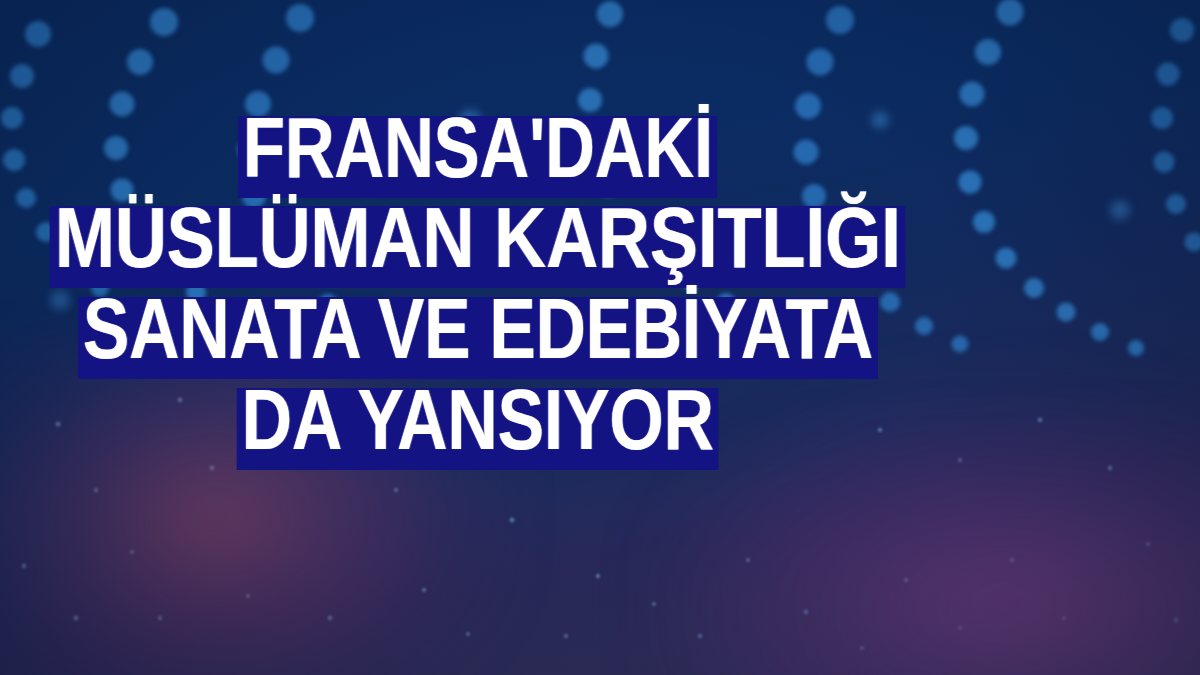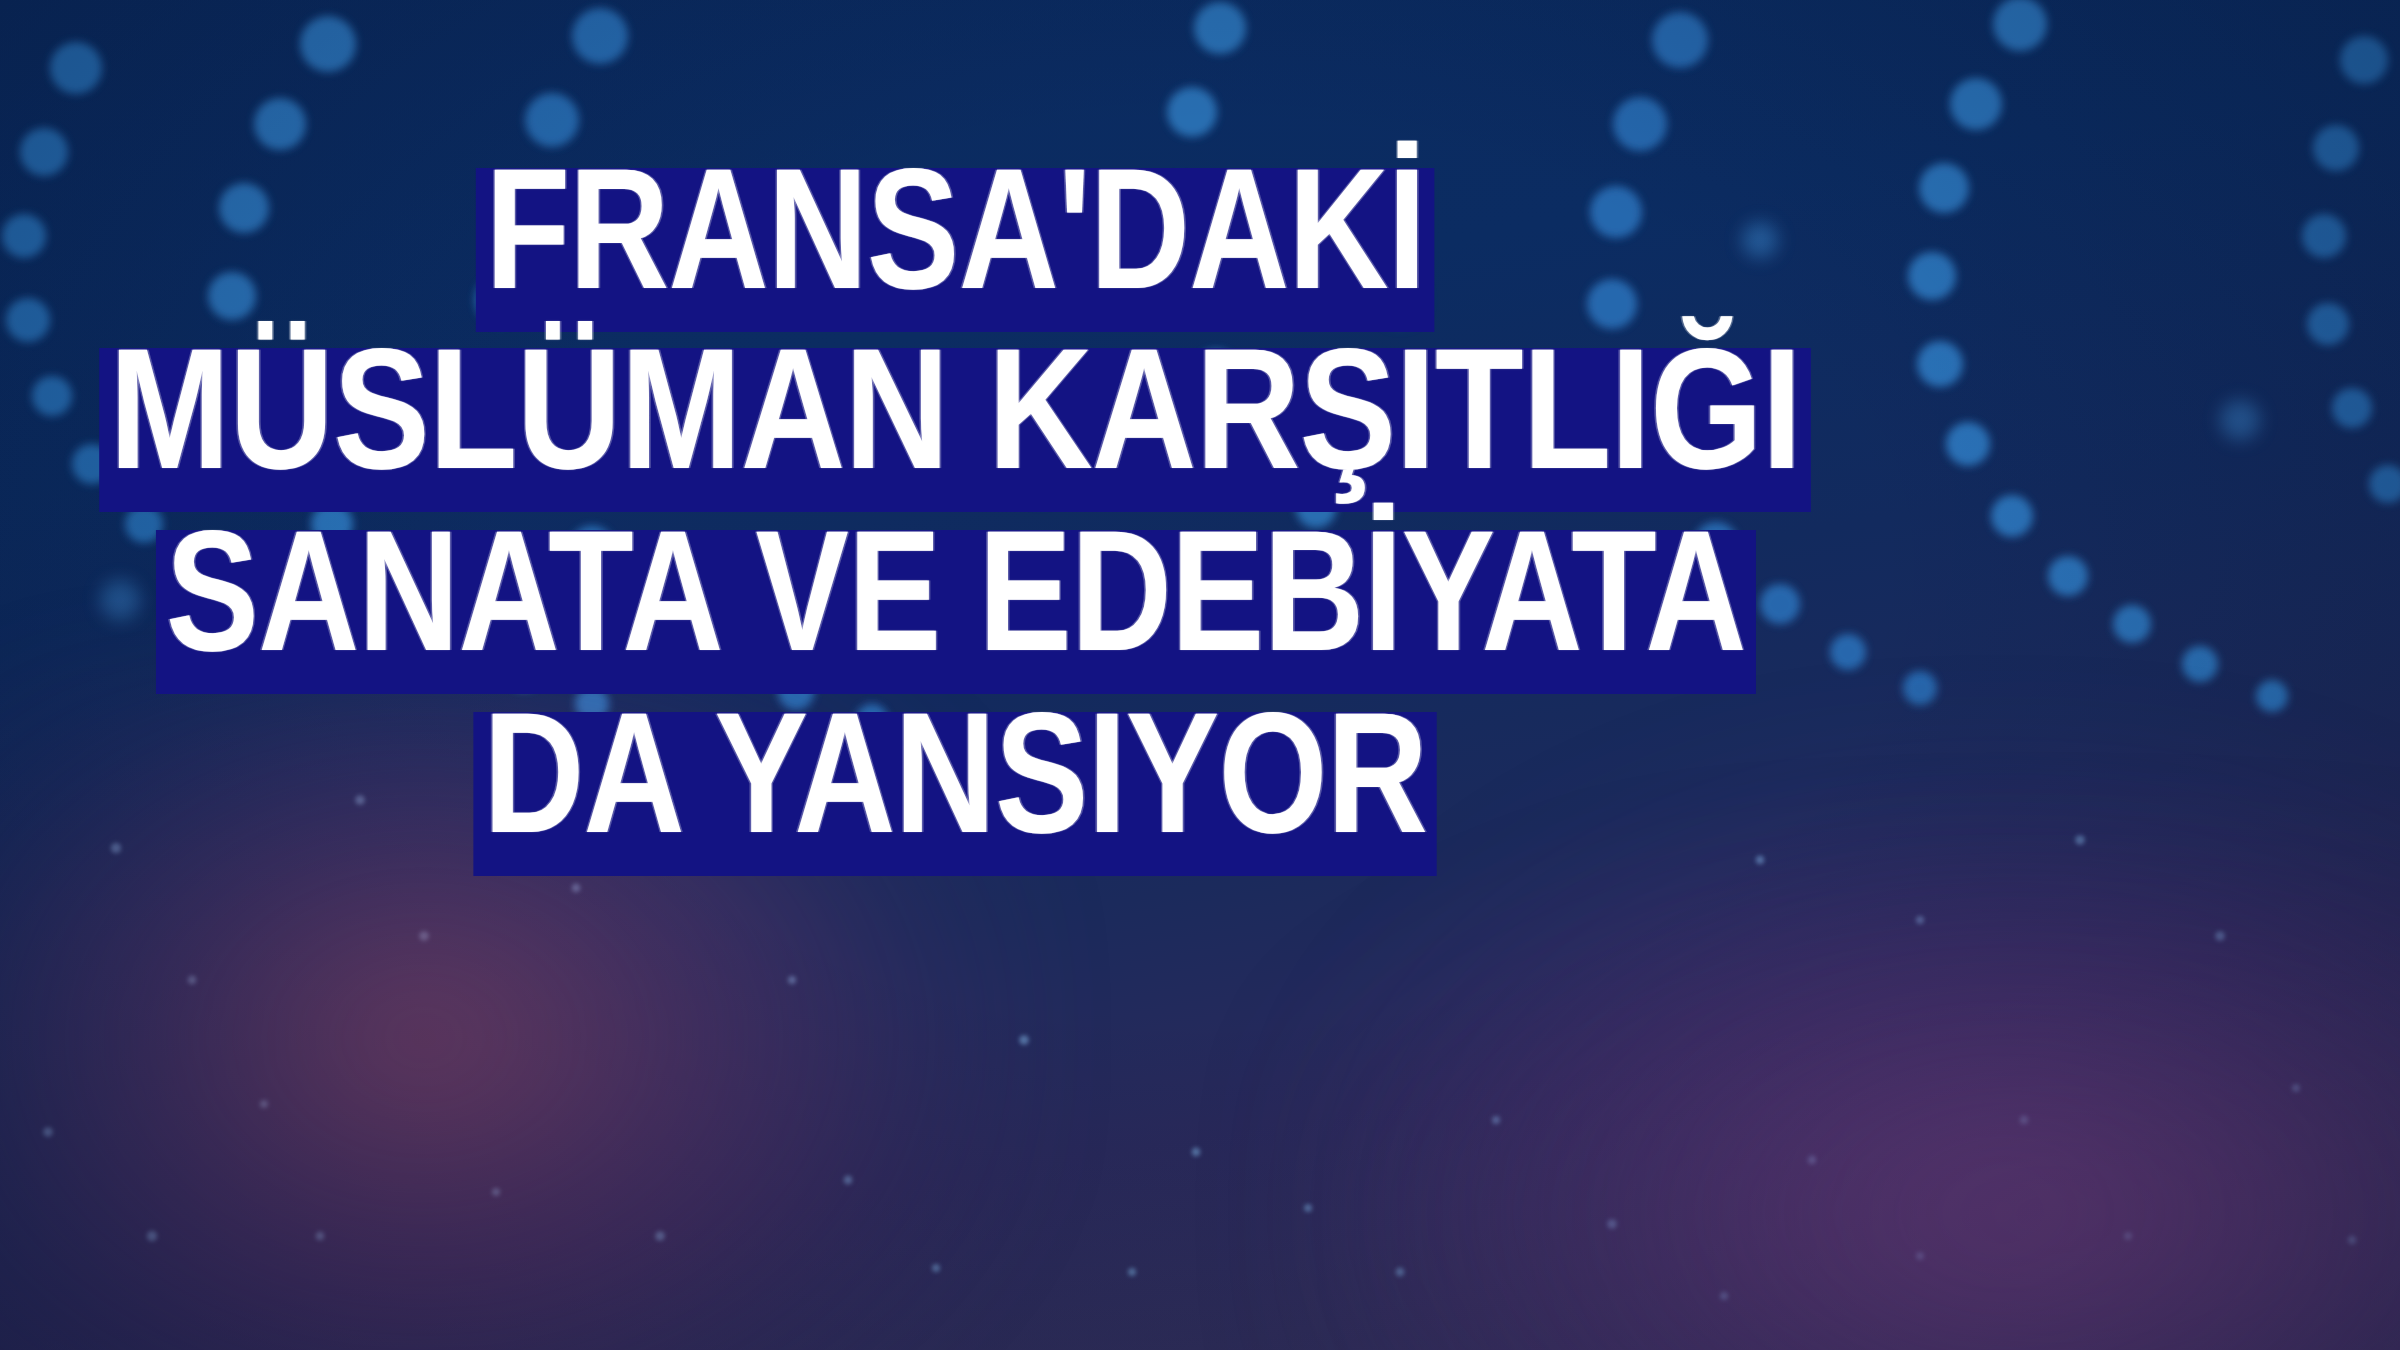--- a/index.html
+++ b/index.html
@@ -86,21 +86,21 @@
   .headline {
     position: absolute;
     left: 0;
     top: 0;
     width: 955px;
     height: 675px;
     display: flex;
     flex-direction: column;
     align-items: center;
     justify-content: flex-start;
-    padding-top: 76px;
+    padding-top: 108px;
     box-sizing: border-box;
   }
   .line {
     position: relative;
     display: block;
     color: #ffffff;
     font-family: "Liberation Sans", sans-serif;
     font-weight: 700;
     font-style: normal;
     text-transform: uppercase;

